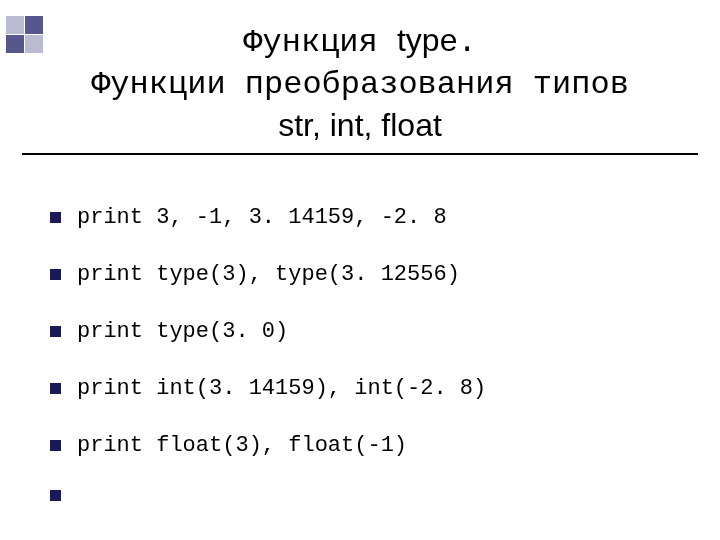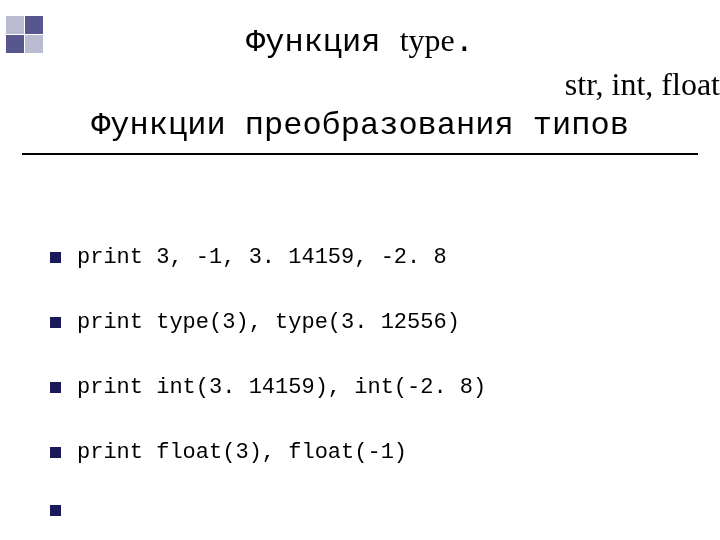--- a/index.html
+++ b/index.html
@@ -34,34 +34,33 @@
       text-align: center;
       padding-top: 20px;
       padding-bottom: 20px;
     }
     .title-line {
       font-size: 32px;
       color: #000;
       line-height: 1.3;
     }
     .sans { font-family: Liberation Mono, monospace; }
-    .mono { font-family: Liberation Serif, serif; text-align: right; }
+    .mono { font-family: Liberation Sans, sans-serif; }
     .underline-bar {
       height: 2px;
       background: #000;
       margin: 6px 22px 0 22px;
     }
     .content {
       padding: 30px 50px 20px 50px;
     }
     .bullet-item {
       display: flex;
       align-items: center;
       margin-bottom: 32px;
-      margin-top: 40px;
     }
     .bullet-square {
       width: 11px;
       height: 11px;
       background: #1a1a5a;
       margin-right: 16px;
       flex-shrink: 0;
     }
     .bullet-text {
       font-family: "Courier New", Courier, monospace;
@@ -77,33 +76,37 @@
   <div class="sq sq1"></div>
   <div class="sq sq2"></div>
   <div class="sq sq3"></div>
   <div class="sq sq4"></div>
 </div>
 
 <div class="title-block">
   <div class="title-line">
     <span class="sans">Функция </span><span class="mono">type</span><span class="sans">.</span>
   </div>
+  <div class="title-line sans">Функции преобразования типов</div>
   <div class="title-line mono">str, int, float</div>
-  <div class="title-line sans">Функции преобразования типов</div>
   <div class="underline-bar"></div>
 </div>
 
 <div class="content">
   <div class="bullet-item">
     <div class="bullet-square"></div>
     <span class="bullet-text">print 3, -1, 3. 14159, -2. 8</span>
   </div>
   <div class="bullet-item">
     <div class="bullet-square"></div>
     <span class="bullet-text">print type(3), type(3. 12556)</span>
+  </div>
+  <div class="bullet-item">
+    <div class="bullet-square"></div>
+    <span class="bullet-text">print type(3. 0)</span>
   </div>
   <div class="bullet-item">
     <div class="bullet-square"></div>
     <span class="bullet-text">print int(3. 14159), int(-2. 8)</span>
   </div>
   <div class="bullet-item">
     <div class="bullet-square"></div>
     <span class="bullet-text">print float(3), float(-1)</span>
   </div>
   <div class="bullet-item">

